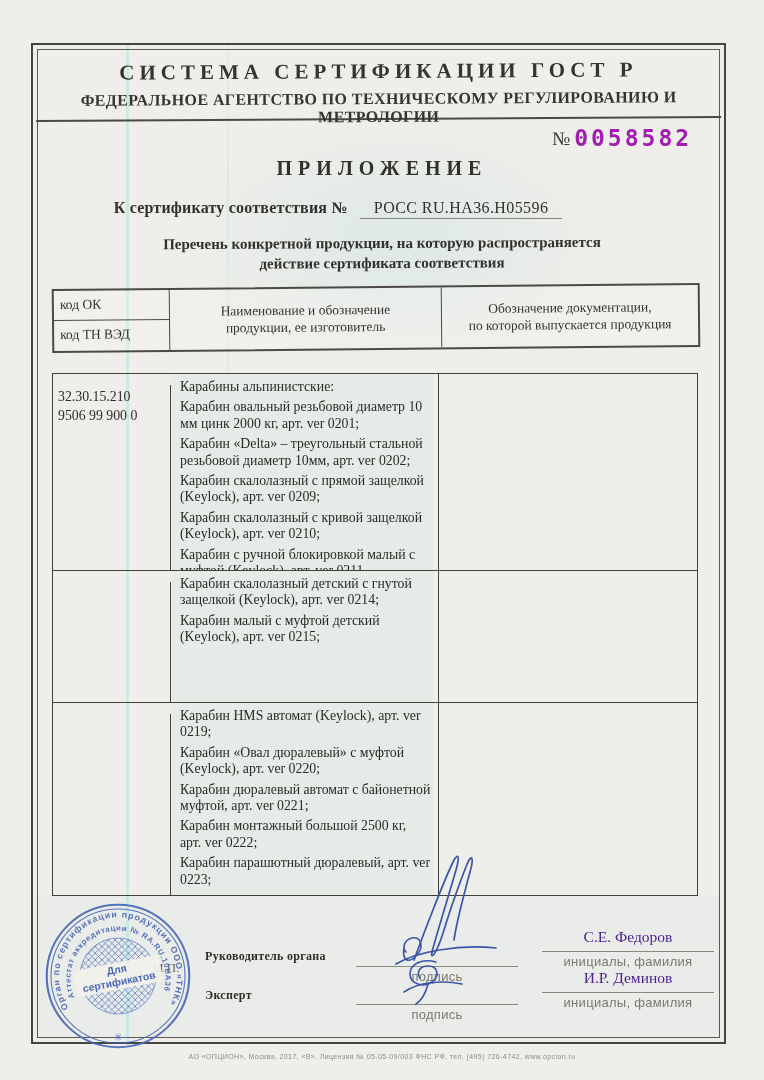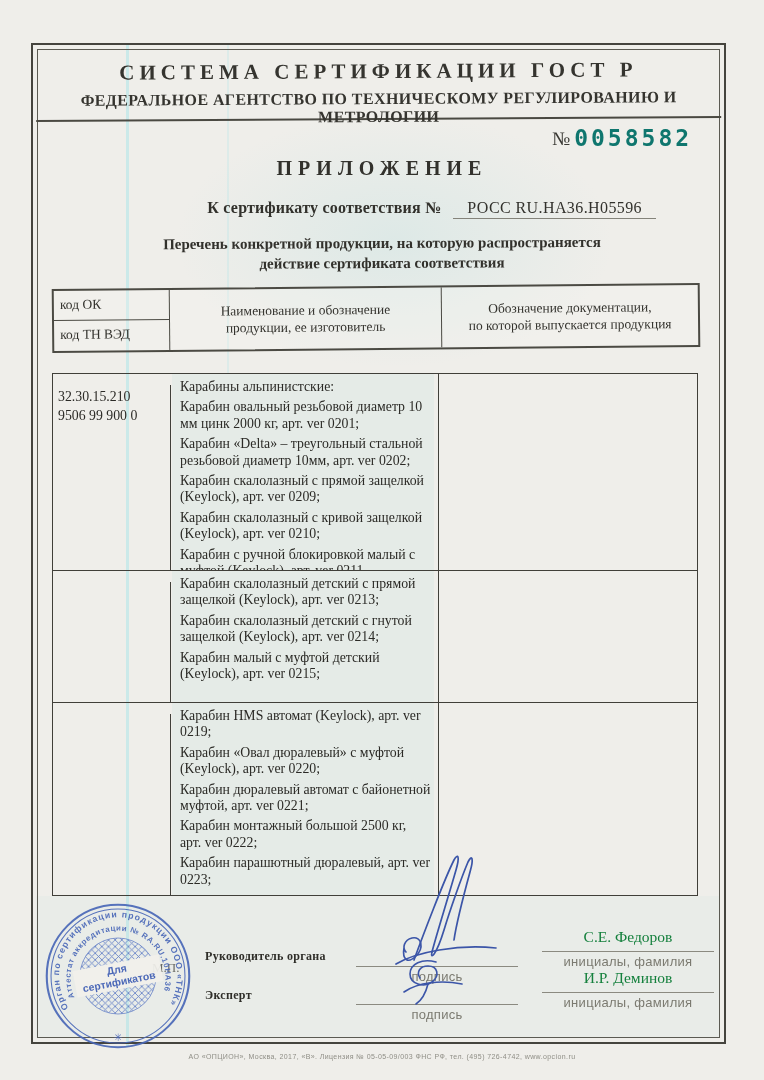--- a/index.html
+++ b/index.html
@@ -30,26 +30,26 @@
   #header-box { position:absolute; left:36px; top:48px; width:685px; height:72px;
     border-bottom:2px solid #4a4942; transform:rotate(-0.35deg); }
   #header-line1 { position:absolute; top:11px; width:100%; text-align:center;
     font-size:21px; font-weight:bold; letter-spacing:5px; color:#35342f; }
   #header-line2 { position:absolute; top:42px; width:100%; text-align:center;
     font-size:16px; font-weight:bold; letter-spacing:.4px; color:#35342f; }
 
   #number-row { position:absolute; left:552px; top:125px; white-space:nowrap; }
   #number-prefix { font-size:19px; color:#3a3934; }
   #number-value { font-family:"DejaVu Sans Mono", monospace; font-size:23px; font-weight:bold;
-    letter-spacing:3px; color:#0f766e; vertical-align:-1px; }
+    letter-spacing:3px; color:#a21caf; vertical-align:-1px; }
 
   #doc-title { position:absolute; left:0; top:157px; width:764px; text-align:center;
     font-size:20px; font-weight:bold; letter-spacing:6px; color:#32312c; }
 
-  #subtitle-row { position:absolute; left:0; top:199px; width:656px; text-align:right;
+  #subtitle-row { position:absolute; left:0; top:199px; width:656px; text-align:center;
     font-size:16px; color:#32312c;padding-left:20px; }
   #subtitle-label { font-weight:bold; letter-spacing:.2px; }
   #subtitle-value { display:inline-block; padding:0 14px 1px 14px; margin-left:8px;
     font-weight:normal; border-bottom:1px solid #84837a; letter-spacing:.4px; }
 
   #desc { position:absolute; left:0; top:233px; width:764px; text-align:center;
     font-size:15px; font-weight:bold; line-height:20px; color:#32312c; transform:rotate(-0.3deg); }
 
   
   #head-table { position:absolute; left:52px; top:286px; width:648px; height:64px;
@@ -80,21 +80,21 @@
   .sig-label { position:absolute; font-size:12px; font-weight:bold; letter-spacing:.3px; color:#2f2e29; }
   #sig-label-1 { left:205px; top:949px; }
   #sig-label-2 { left:205px; top:988px; }
   .sig-line { position:absolute; border-top:1px solid #8b8a80; }
   #sig-line-1 { left:356px; top:966px; width:162px; }
   #sig-line-2 { left:356px; top:1004px; width:162px; }
   .sig-caption { position:absolute; font-family:Liberation Sans, sans-serif;
     font-size:13px; color:#7b7a70; letter-spacing:.3px; }
   #sig-cap-1 { left:356px; top:969px; width:162px; text-align:center; }
   #sig-cap-2 { left:356px; top:1007px; width:162px; text-align:center; }
-  .sig-name { position:absolute; font-size:15.5px; color:#15803d; width:160px; text-align:center; }
+  .sig-name { position:absolute; font-size:15.5px; color:#4c1d95; width:160px; text-align:center; }
   #sig-name-1 { left:548px; top:928px; }
   #sig-name-2 { left:548px; top:969px; }
   #name-line-1 { left:542px; top:951px; width:172px; }
   #name-line-2 { left:542px; top:992px; width:172px; }
   #name-cap-1 { left:542px; top:954px; width:172px; text-align:center; }
   #name-cap-2 { left:542px; top:995px; width:172px; text-align:center; }
 
   #mp-mark { position:absolute; left:152px; top:960px; font-size:13px; color:#4a4a44; opacity:.8; }
 
   #stamp { position:absolute; left:42px; top:900px; width:152px; height:152px; opacity:.92; }
@@ -165,21 +165,20 @@
     <div class="item">Карабин овальный резьбовой диаметр 10 мм цинк 2000 кг, арт. ver 0201;</div>
     <div class="item">Карабин «Delta» – треугольный стальной резьбовой диаметр 10мм, арт. ver 0202;</div>
     <div class="item">Карабин скалолазный с прямой защелкой (Keylock), арт. ver 0209;</div>
     <div class="item">Карабин скалолазный с кривой защелкой (Keylock), арт. ver 0210;</div>
     <div class="item">Карабин с ручной блокировкой малый с муфтой (Keylock), арт. ver 0211</div>
   </div>
   <div class="cell last-col"></div>
 
   <div class="cell code-cell"></div>
   <div class="cell prod-cell">
-    <div class="item">Карабин скалолазный детский с прямой защелкой (Keylock), арт. ver 0213;</div>
     <div class="item">Карабин скалолазный детский с гнутой защелкой (Keylock), арт. ver 0214;</div>
     <div class="item">Карабин малый с муфтой детский (Keylock), арт. ver 0215;</div>
   </div>
   <div class="cell last-col"></div>
 
   <div class="cell code-cell last-row"></div>
   <div class="cell prod-cell last-row">
     <div class="item">Карабин HMS автомат (Keylock), арт. ver 0219;</div>
     <div class="item">Карабин «Овал дюралевый» с муфтой (Keylock), арт. ver 0220;</div>
     <div class="item">Карабин дюралевый автомат с байонетной муфтой, арт. ver 0221;</div>

